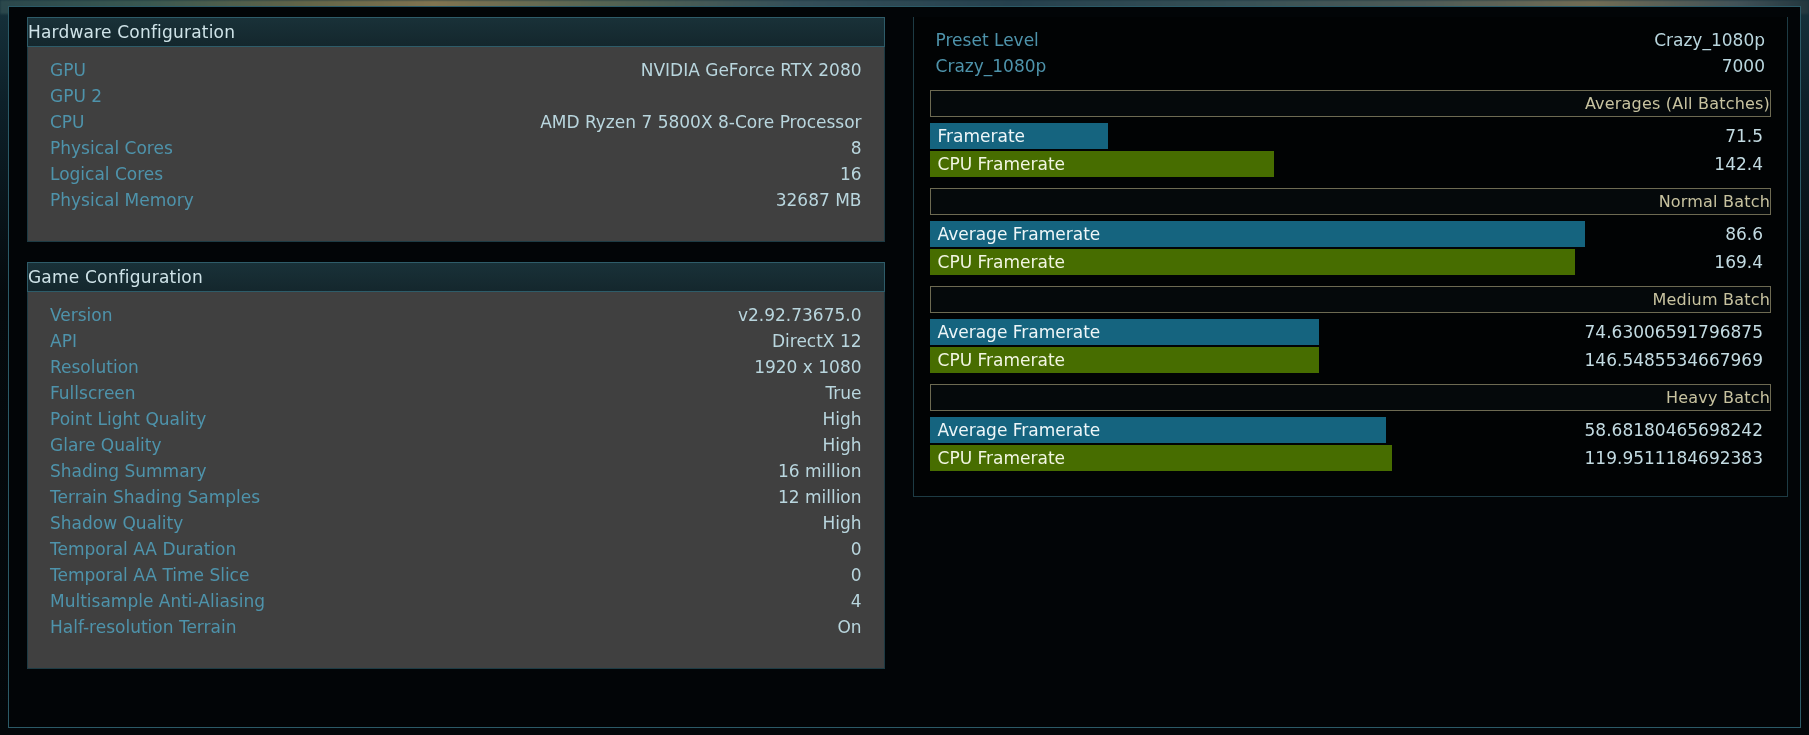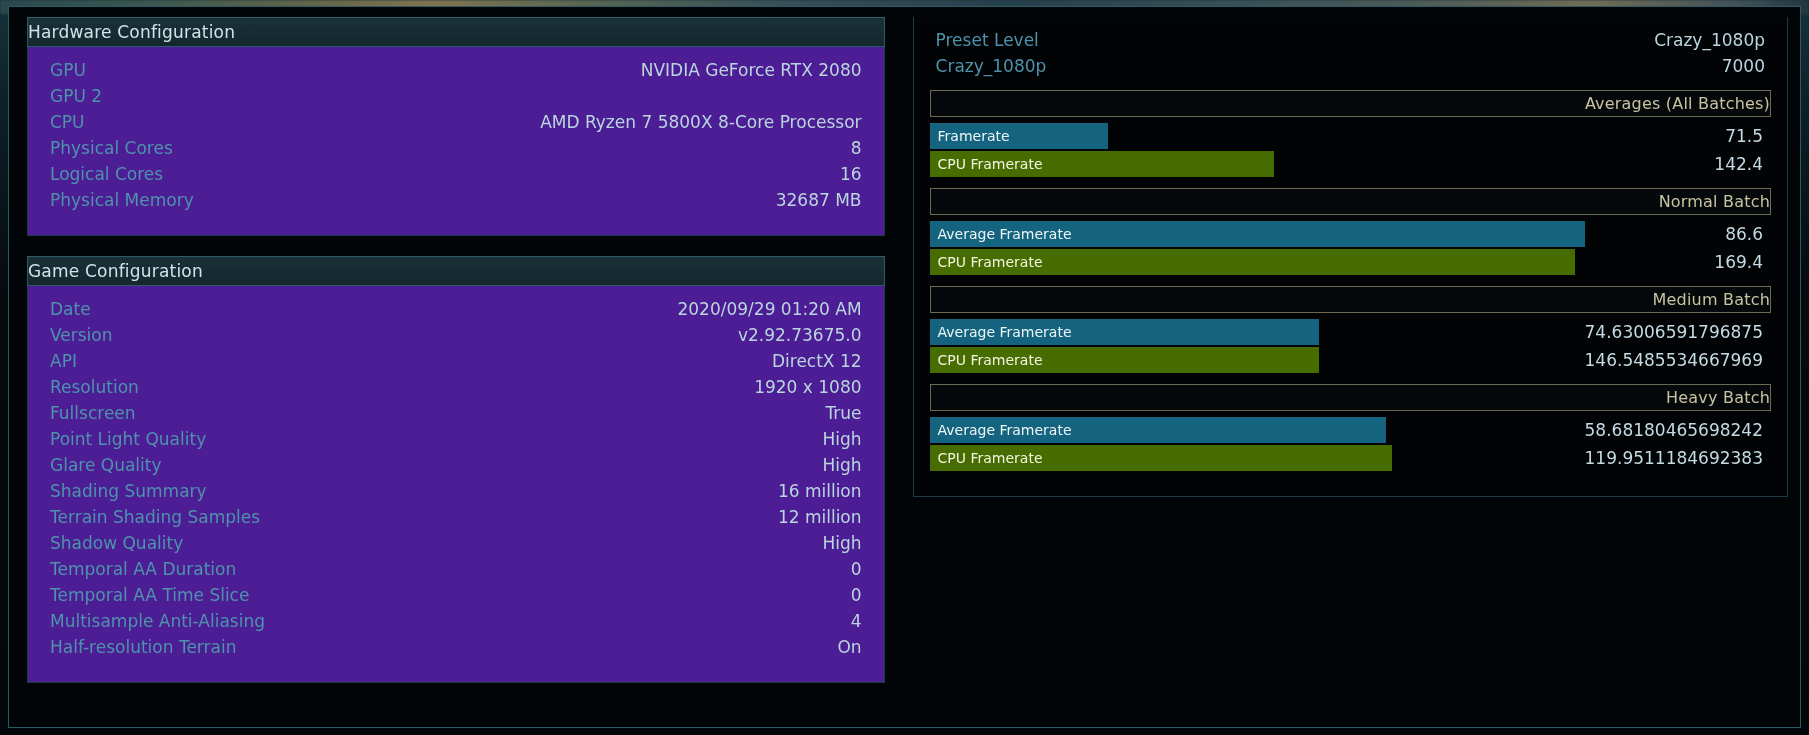--- a/index.html
+++ b/index.html
@@ -68,22 +68,22 @@
     align-items: center;
     color: #cfe3e8;
     font-size: 17px;
     letter-spacing: 0.2px;
     font-family: "DejaVu Sans", sans-serif;
   }
 
   .panel-body {
     border: 1px solid #1d3b44;
     border-top: none;
-    background: #4c1d95;
-    padding: 10px 22px 22px 22px;
+    background: #404040;
+    padding: 10px 22px 28px 22px;
   }
 
   .panel-gap { height: 20px; }
 
   
   .kv-row {
     display: flex;
     align-items: baseline;
     justify-content: space-between;
     height: 26px;
@@ -140,21 +140,21 @@
     height: 26px;
   }
   .bar-fill.gpu { background: #15647f; }
   .bar-fill.cpu { background: #476d00; }
 
   .bar-label {
     position: absolute;
     left: 8px; top: 0;
     height: 26px;
     line-height: 26px;
-    font-size: 14px;
+    font-size: 17px;
     font-family: "DejaVu Sans", sans-serif;
     white-space: nowrap;
     z-index: 2;
   }
   .bar-label.gpu { color: #eef6f8; }
   .bar-label.cpu { color: #f2f6e2; }
 
   .bar-value {
     position: absolute;
     right: 8px; top: 0;
@@ -211,24 +211,20 @@
           </div>
         </div>
 
         <div class="panel-gap"></div>
 
         <div class="panel-header">
           <span>Game Configuration</span>
         </div>
         <div class="panel-body">
           <div class="kv-row">
-            <span class="kv-key">Date</span>
-            <span class="kv-val">2020/09/29 01:20 AM</span>
-          </div>
-          <div class="kv-row">
             <span class="kv-key">Version</span>
             <span class="kv-val">v2.92.73675.0</span>
           </div>
           <div class="kv-row">
             <span class="kv-key">API</span>
             <span class="kv-val">DirectX 12</span>
           </div>
           <div class="kv-row">
             <span class="kv-key">Resolution</span>
             <span class="kv-val">1920 x 1080</span>

